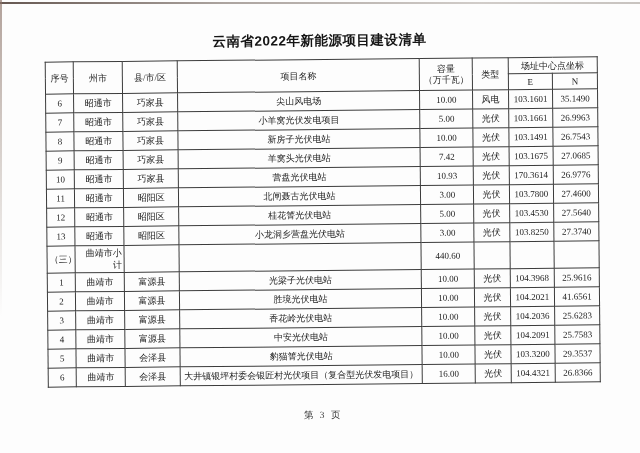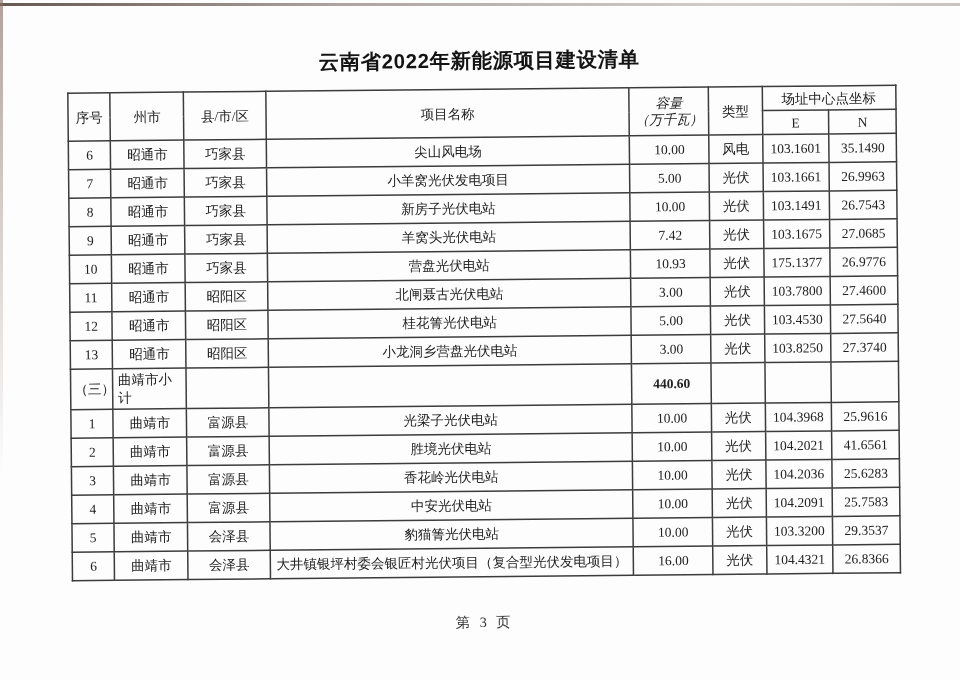--- a/index.html
+++ b/index.html
@@ -49,24 +49,24 @@
     border:1px solid #3c3c3c;
     padding:1px 2px;
     text-align:center;
     vertical-align:middle;
     line-height:12px;
     font-weight:normal;
     overflow:hidden;
   }
   table.projects thead tr{height:16px;}
   table.projects tbody tr{height:19px;}
-  .hdr-cap div{line-height:11px;font-style:italic;}
+  .hdr-cap div{line-height:11px;}
   .hdr-en{font-weight:bold;}
-  tr.subtotal td.c-city{text-align:left;padding-left:3px;}
-  tr.subtotal td.c-cap{font-weight:bold;}
+  tr.subtotal td.c-city{text-align:right;padding-left:3px;}
+  tr.subtotal td.c-cap{font-weight:normal;}
   .page-footer{
     position:absolute;left:0;top:409px;width:100%;
     text-align:center;
     font-size:9.5px;
     color:#333;
     letter-spacing:2px;
   }
 </style>
 </head>
 <body>
@@ -154,21 +154,21 @@
             <td class="c-n">27.0685</td>
           </tr>
 
           <tr>
             <td class="c-seq">10</td>
             <td class="c-city">昭通市</td>
             <td class="c-county">巧家县</td>
             <td class="c-project">营盘光伏电站</td>
             <td class="c-cap">10.93</td>
             <td class="c-type">光伏</td>
-            <td class="c-e">175.1377</td>
+            <td class="c-e">170.3614</td>
             <td class="c-n">26.9776</td>
           </tr>
 
           <tr>
             <td class="c-seq">11</td>
             <td class="c-city">昭通市</td>
             <td class="c-county">昭阳区</td>
             <td class="c-project">北闸聂古光伏电站</td>
             <td class="c-cap">3.00</td>
             <td class="c-type">光伏</td>

